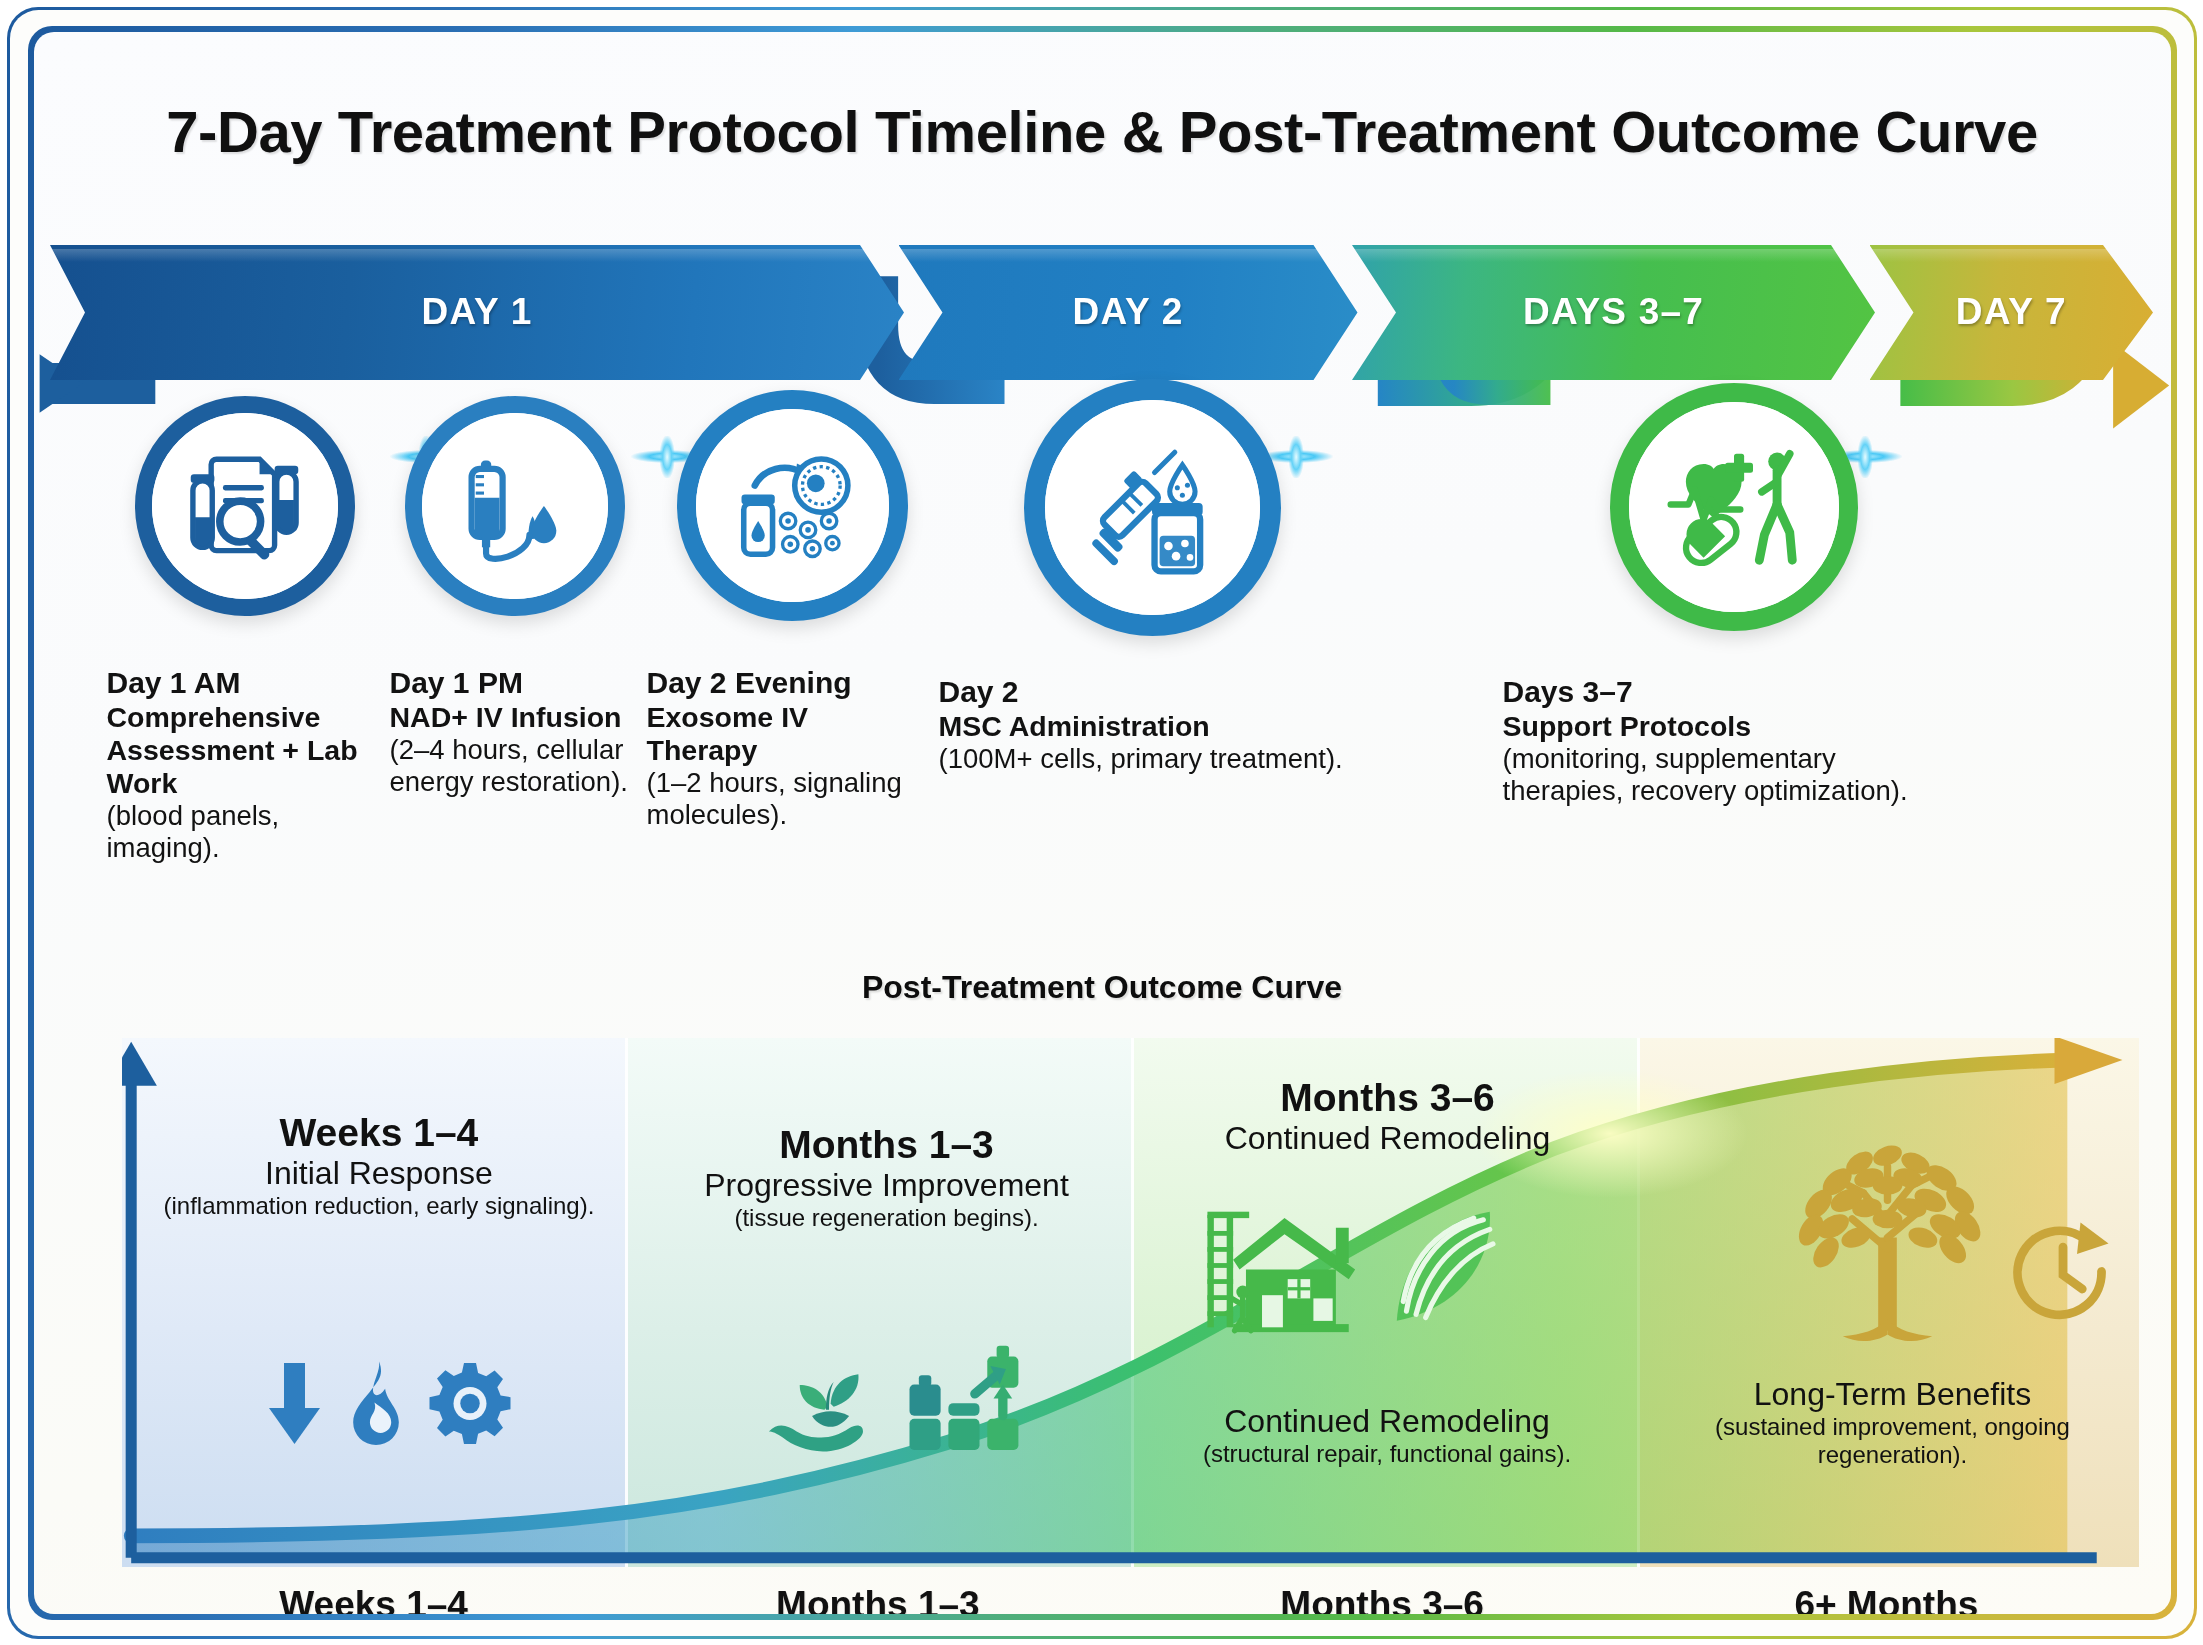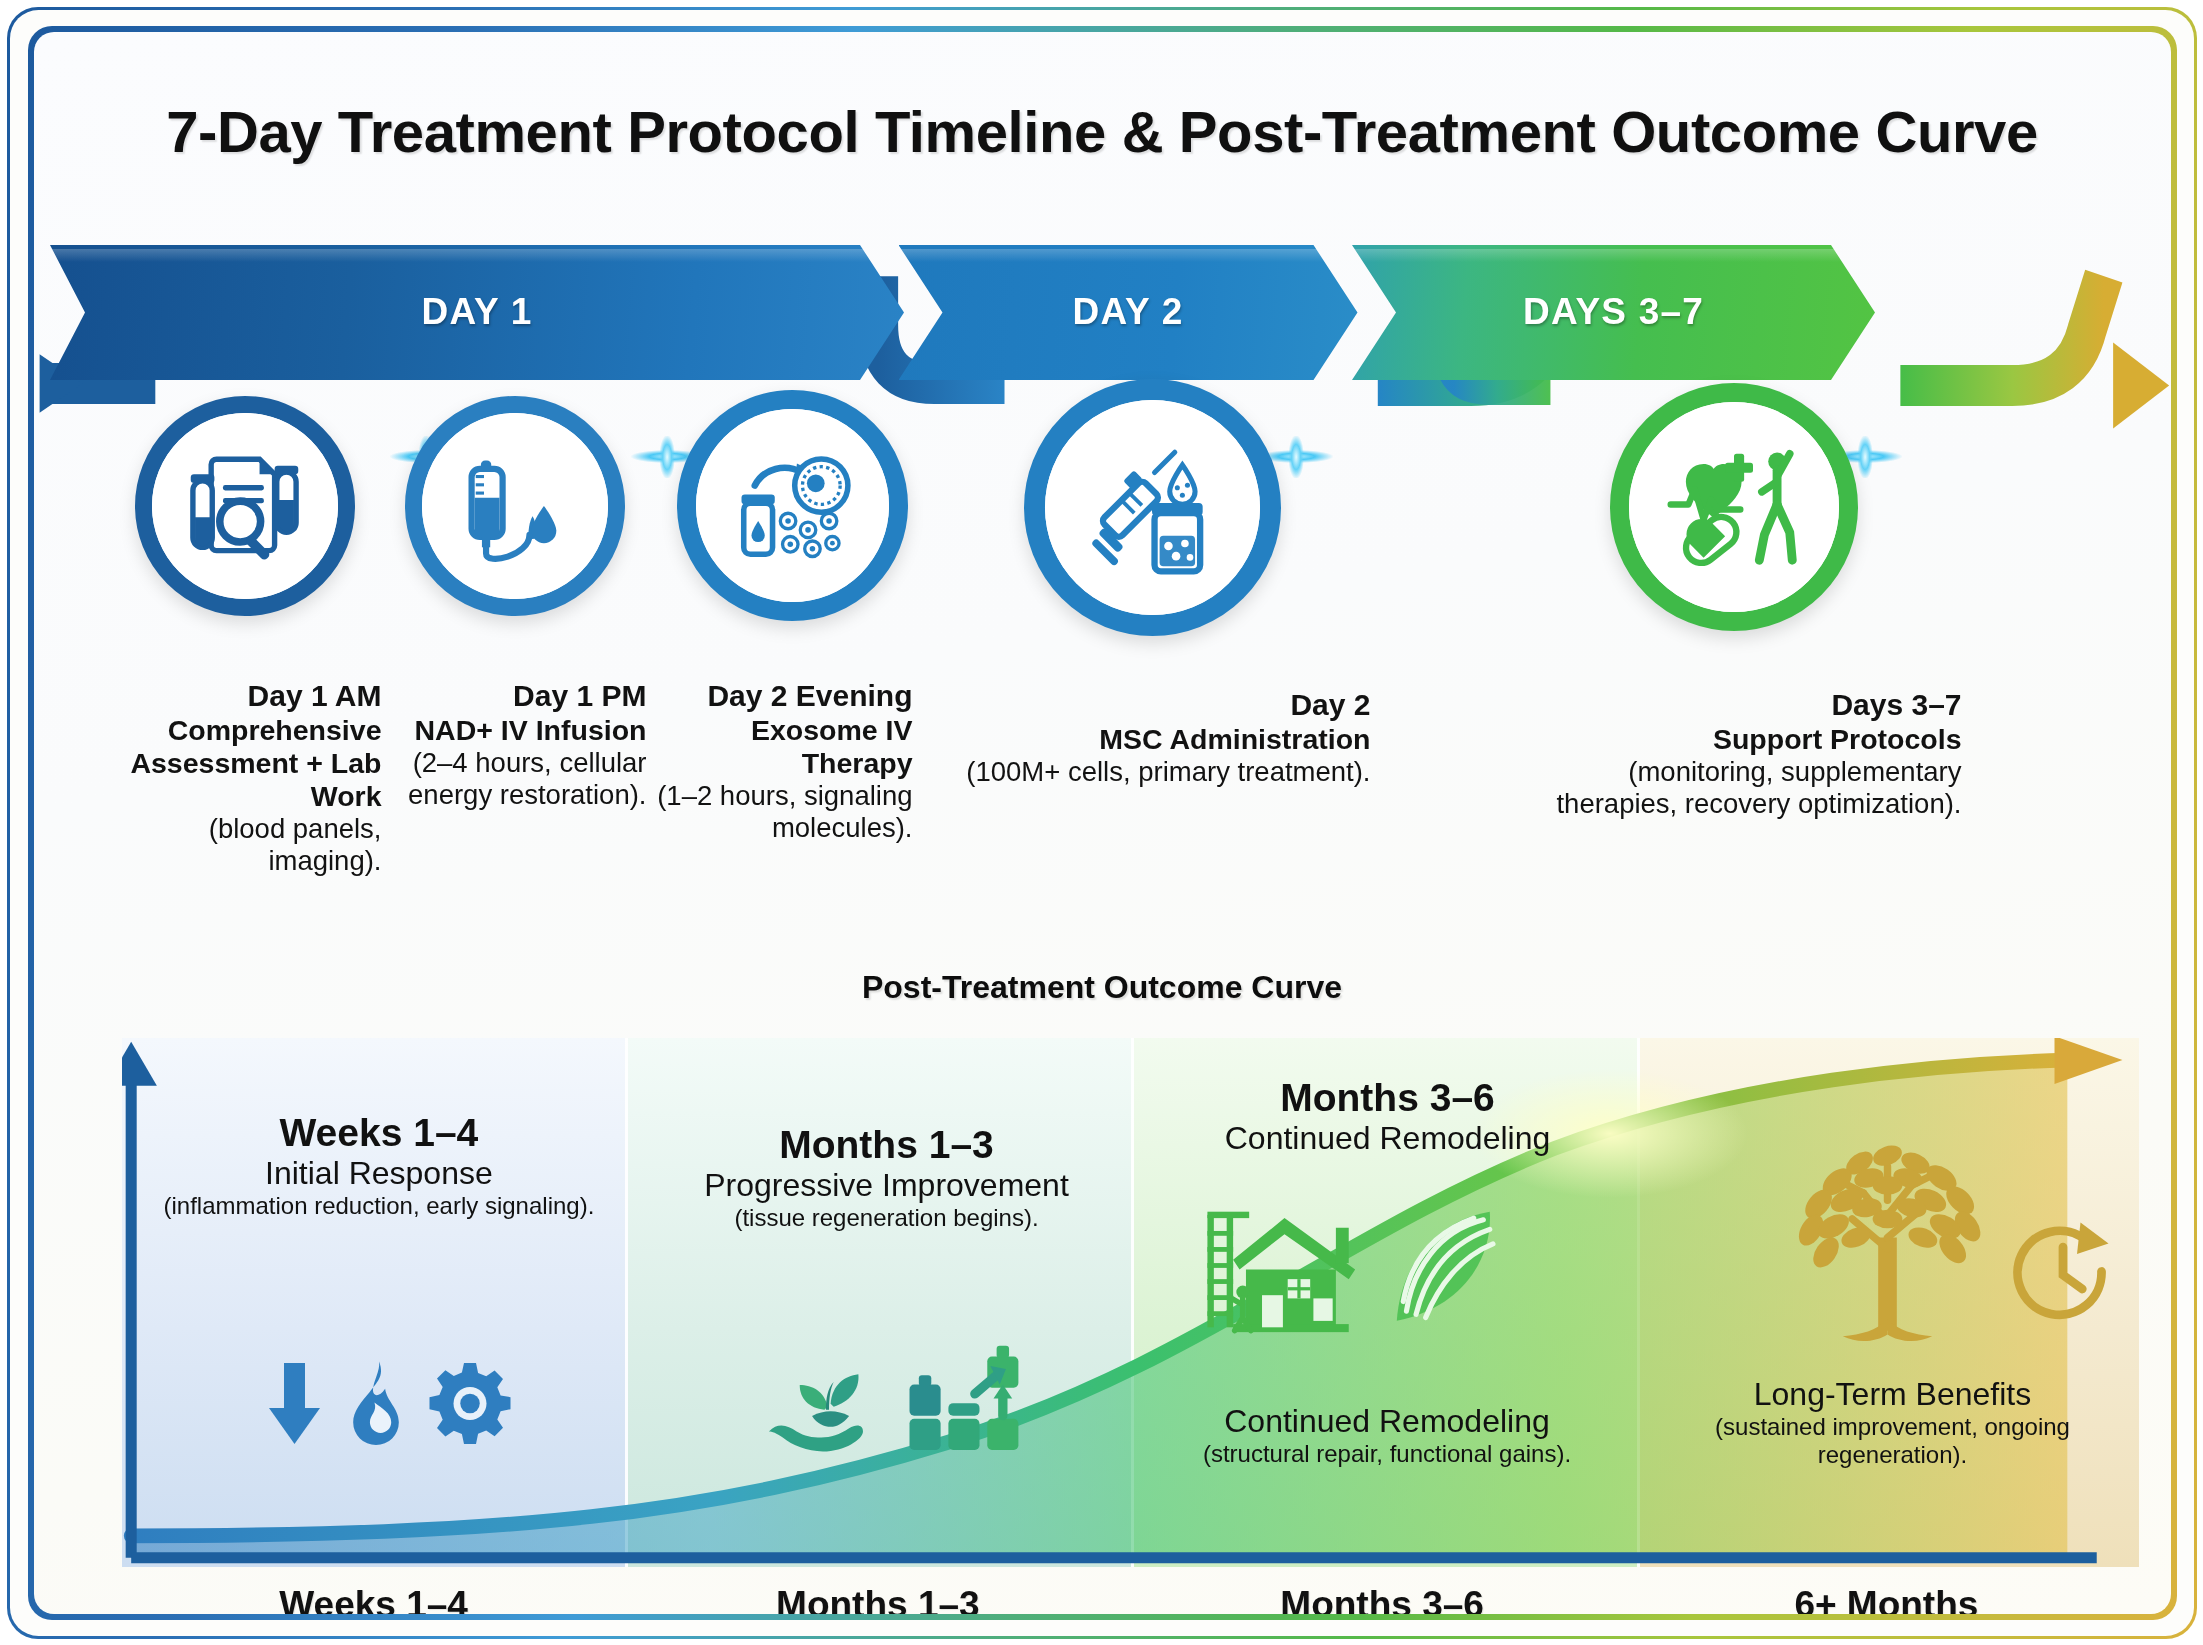--- a/index.html
+++ b/index.html
@@ -123,24 +123,23 @@
   }
   .glow-dot::before{
     content:""; position:absolute; left:50%; top:50%; width:14.7px; height:42px;
     transform: translate(-50%,-50%);
     background: radial-gradient(ellipse at center, #e4fbff 0%, #63d2f7 42%, rgba(60,180,240,0) 75%);
   }
 
   
   .caption {
     position:absolute;
-    text-align:right;
+    text-align:left;
     color:#121212;
     line-height: 1.16;
-    margin-top: 13px;
   }
   .caption .hd { font-size: 30px; font-weight: bold; display:block; }
   .caption .sub { font-size: 28.5px; font-weight: bold; display:block; }
   .caption .det { font-size: 27.5px; font-weight: normal; display:block; }
 
   
   #curve-title {
     position:absolute; left:0; right:0; top:937px;
     text-align:center;
     font-size:32px; font-weight:bold; color:#0d0d0d;
@@ -230,20 +229,23 @@
 
   <div id="timeline-banner">
     <div class="chev c1">
       <span>DAY 1</span>
     </div>
     <div class="chev c2">
       <span>DAY 2</span>
     </div>
     <div class="chev c3">
       <span>DAYS 3–7</span>
+    </div>
+    <div class="chev c4">
+      <span>DAY 7</span>
     </div>
   </div>
 
   <div class="glow-dot" style="left:356px; top:418px;"></div>
   <div class="glow-dot" style="left:597px; top:418px;"></div>
   <div class="glow-dot" style="left:1226px; top:418px;"></div>
   <div class="glow-dot" style="left:1795px; top:418px;"></div>
 
   <div class="node blue-dark" style="left:101px; top:364px; width:220px; height:220px;">
     <div class="inner">

